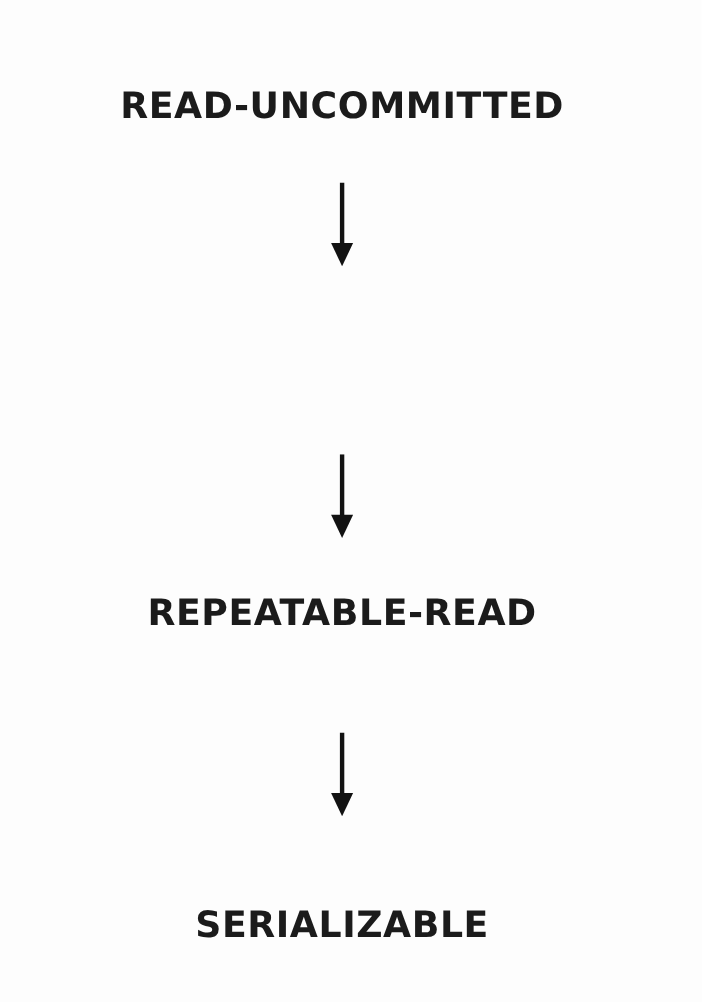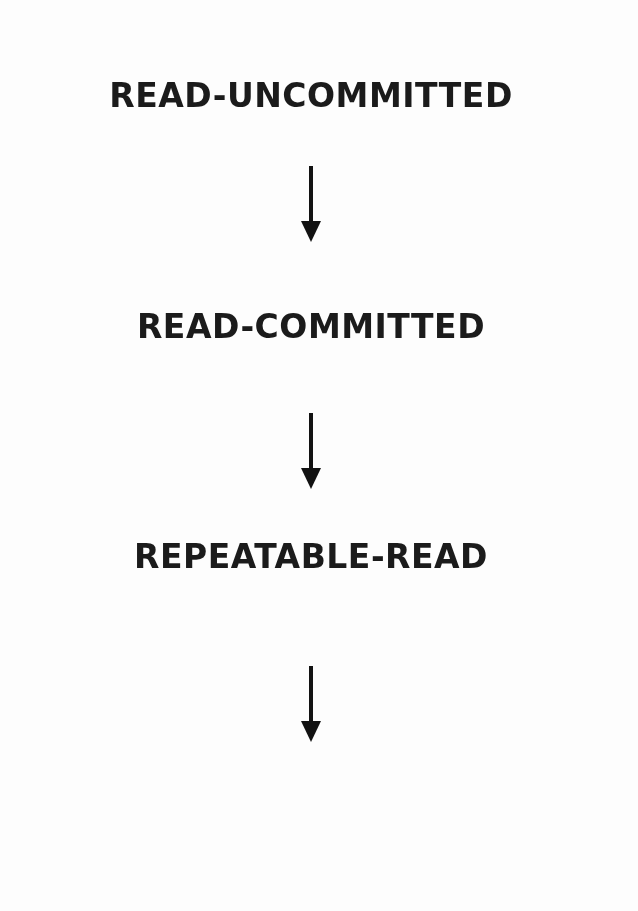--- a/index.html
+++ b/index.html
@@ -48,28 +48,28 @@
 
 <div class="diagram" style="--bg: #fdfdfd; --text: #1b1b1b; --arrow: #121212;">
 
   <div class="level-label" style="top: 68px; margin-top: 11px;">READ-UNCOMMITTED</div>
 
   <svg class="arrow" style="top: 166px;" viewBox="0 0 24 76" xmlns="http://www.w3.org/2000/svg">
     <line class="shaft" x1="12" y1="0" x2="12" y2="58"></line>
     <polygon class="head" points="2,55 22,55 12,76"></polygon>
   </svg>
 
-  <div class="level-label" style="top: 310px;">READ-COMMITTED</div>
 
   <svg class="arrow" style="top: 413px;" viewBox="0 0 24 76" xmlns="http://www.w3.org/2000/svg">
     <line class="shaft" x1="12" y1="0" x2="12" y2="58"></line>
     <polygon class="head" points="2,55 22,55 12,76"></polygon>
   </svg>
 
   <div class="level-label" style="top: 540px;">REPEATABLE-READ</div>
 
   <svg class="arrow" style="top: 666px;" viewBox="0 0 24 76" xmlns="http://www.w3.org/2000/svg">
     <line class="shaft" x1="12" y1="0" x2="12" y2="58"></line>
     <polygon class="head" points="2,55 22,55 12,76"></polygon>
   </svg>
 
+  <div class="level-label" style="top: 824px;">SERIALIZABLE</div>
 
 </div>
 
 </body></html>

